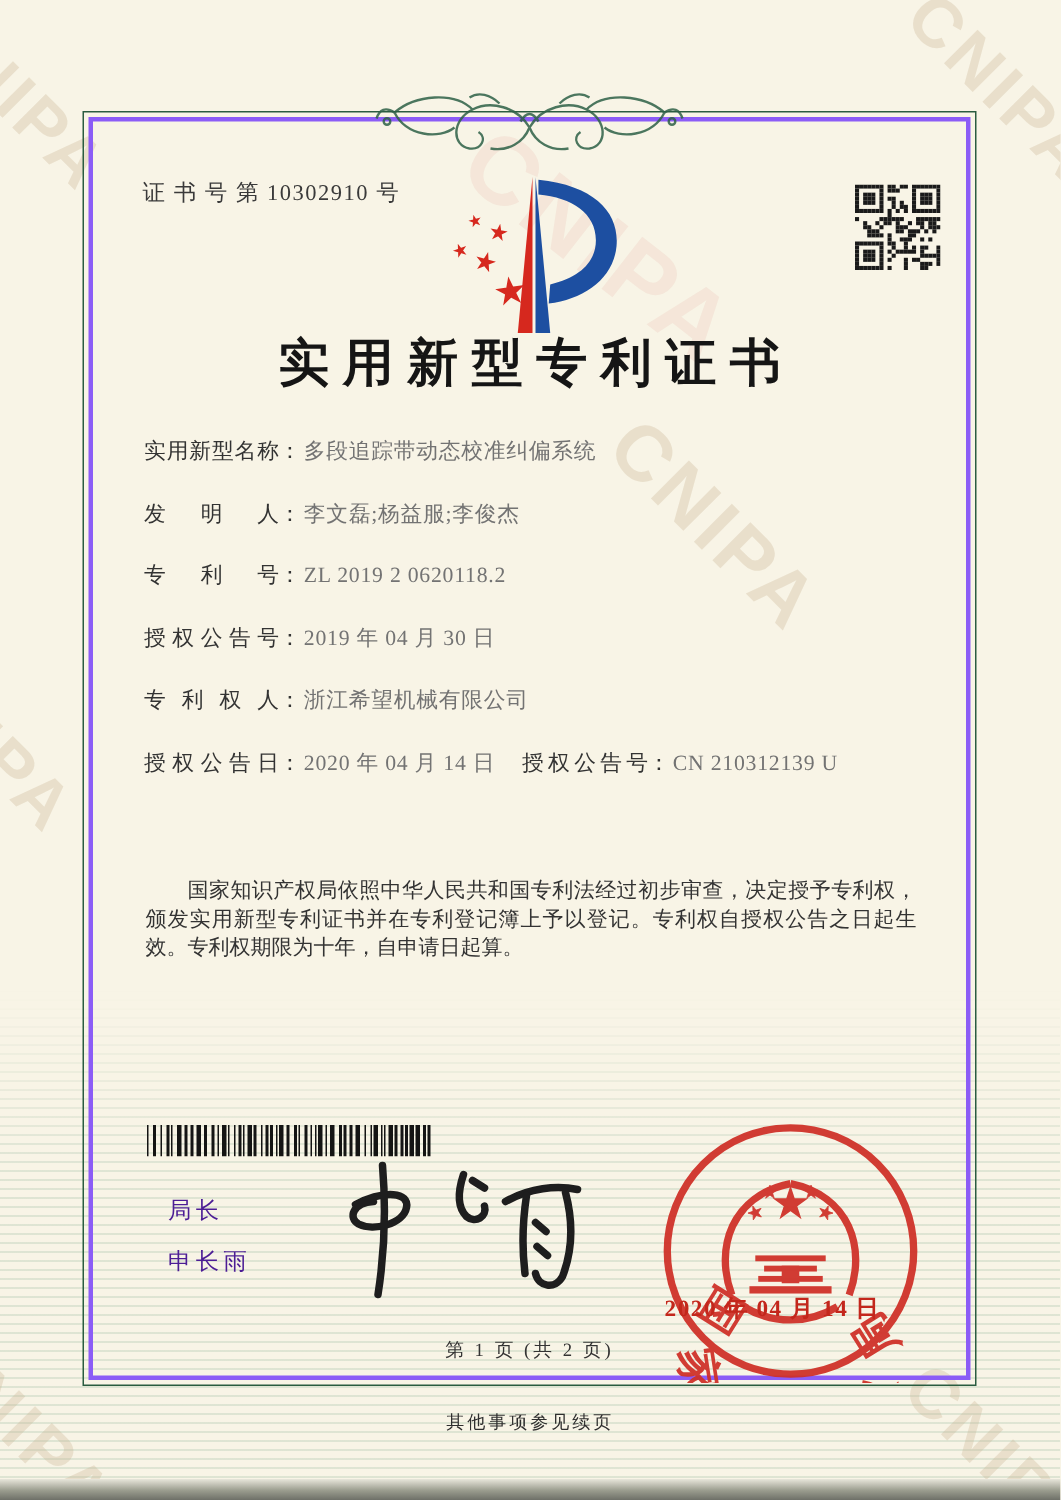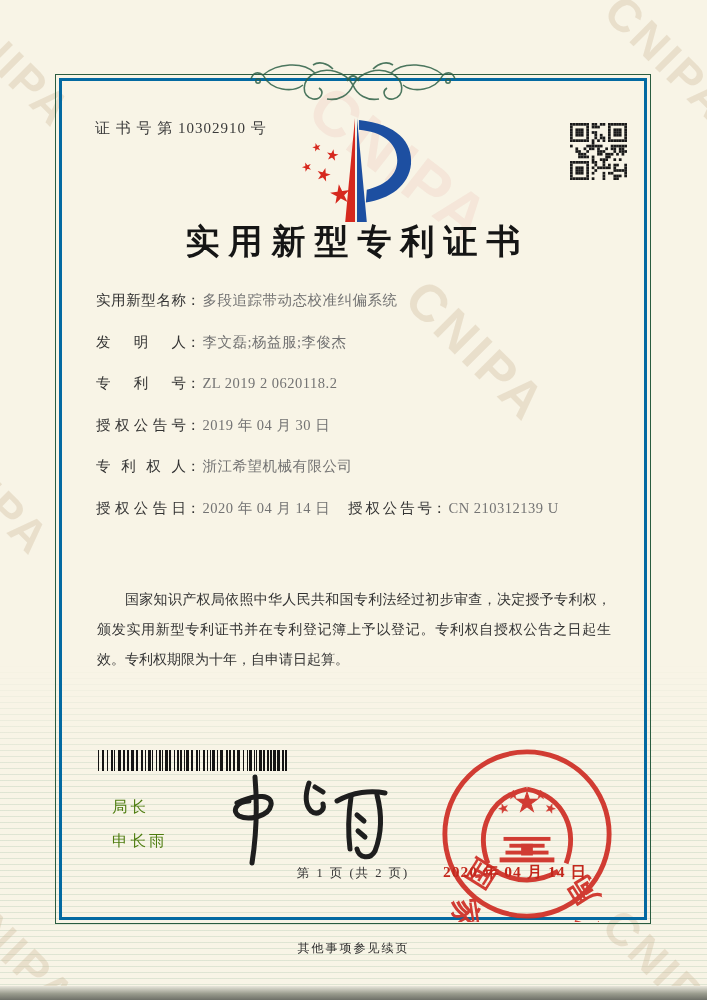--- a/index.html
+++ b/index.html
@@ -23,21 +23,21 @@
   .wm{
     position:absolute;z-index:0;font-family:"Liberation Sans",sans-serif;
     font-weight:bold;font-size:46px;letter-spacing:3px;
     color:rgba(198,175,143,.30);transform-origin:0 0;transform:rotate(45deg);
     white-space:nowrap;user-select:none;
   }
   .wm.pink{color:rgba(224,138,128,.13);font-size:64px;}
   
   .cert{
     position:absolute;left:59px;top:78px;width:588px;height:842px;z-index:1;
-    border:3px solid #0369a1;outline:1px solid #2a5c40;outline-offset:3px;
+    border:3px solid #8b5cf6;outline:1px solid #2a5c40;outline-offset:3px;
     box-sizing:border-box;
   }
   .ornament{position:absolute;left:50%;top:-28px;transform:translateX(-50%);z-index:2;}
   .cert-no{
     position:absolute;left:33px;top:38px;font-size:15px;letter-spacing:1px;color:#3a3a3a;
   }
   .qr{position:absolute;right:17px;top:42px;width:57px;height:57px;}
   .logo{position:absolute;left:228px;top:32px;}
   .title{
     position:absolute;left:0;right:0;top:138px;text-align:center;
@@ -48,34 +48,34 @@
   .flabel{
     display:inline-block;width:90px;vertical-align:top;
     text-align:justify;text-align-last:justify;color:#333;
   }
   .colon{margin:0 2px 0 0;}
   .fvalue{letter-spacing:.5px;color:#737373;}
   .pair2{position:absolute;left:252px;top:0;}
   .pair2 .flabel{width:84px;}
   .body-text{
     position:absolute;left:35px;right:33px;top:504px;
-    font-size:14px;line-height:30px;text-align:justify;color:#333;
+    font-size:14px;line-height:19px;text-align:justify;color:#333;
   }
   .body-text p{margin:0;text-indent:2em;}
   .barcode{position:absolute;left:36px;top:669px;width:190px;height:21px;}
-  .director{position:absolute;left:50px;top:716px;font-size:15.5px;letter-spacing:3px;color:#4d7c0f;}
+  .director{position:absolute;left:50px;top:716px;font-size:15.5px;letter-spacing:3px;color:#4c1d95;}
   .director div{margin-bottom:13px;}
   .signature{position:absolute;left:135px;top:688px;z-index:2;}
   .seal{position:absolute;left:377px;top:665px;z-index:2;opacity:.93;}
   .seal-date{
     position:absolute;left:381px;top:781px;z-index:3;
     color:#c3271c;font-size:15.5px;font-weight:bold;letter-spacing:1px;white-space:nowrap;
   }
   .page-indicator{
-    position:absolute;left:0;right:0;top:784px;text-align:center;
+    position:absolute;left:0;right:0;top:811px;text-align:center;
     font-size:12.5px;color:#333;letter-spacing:2px;
   }
   .footer-note{
     position:absolute;left:0;right:0;top:940px;text-align:center;z-index:1;
     font-size:12px;color:#2e2e2e;letter-spacing:2px;
   }
   .bottom-edge{
     position:absolute;left:0;right:0;bottom:0;height:14px;z-index:2;
     background:linear-gradient(180deg,#e8e6db 0%,#9a9c8e 55%,#6e7068 100%);
   }

